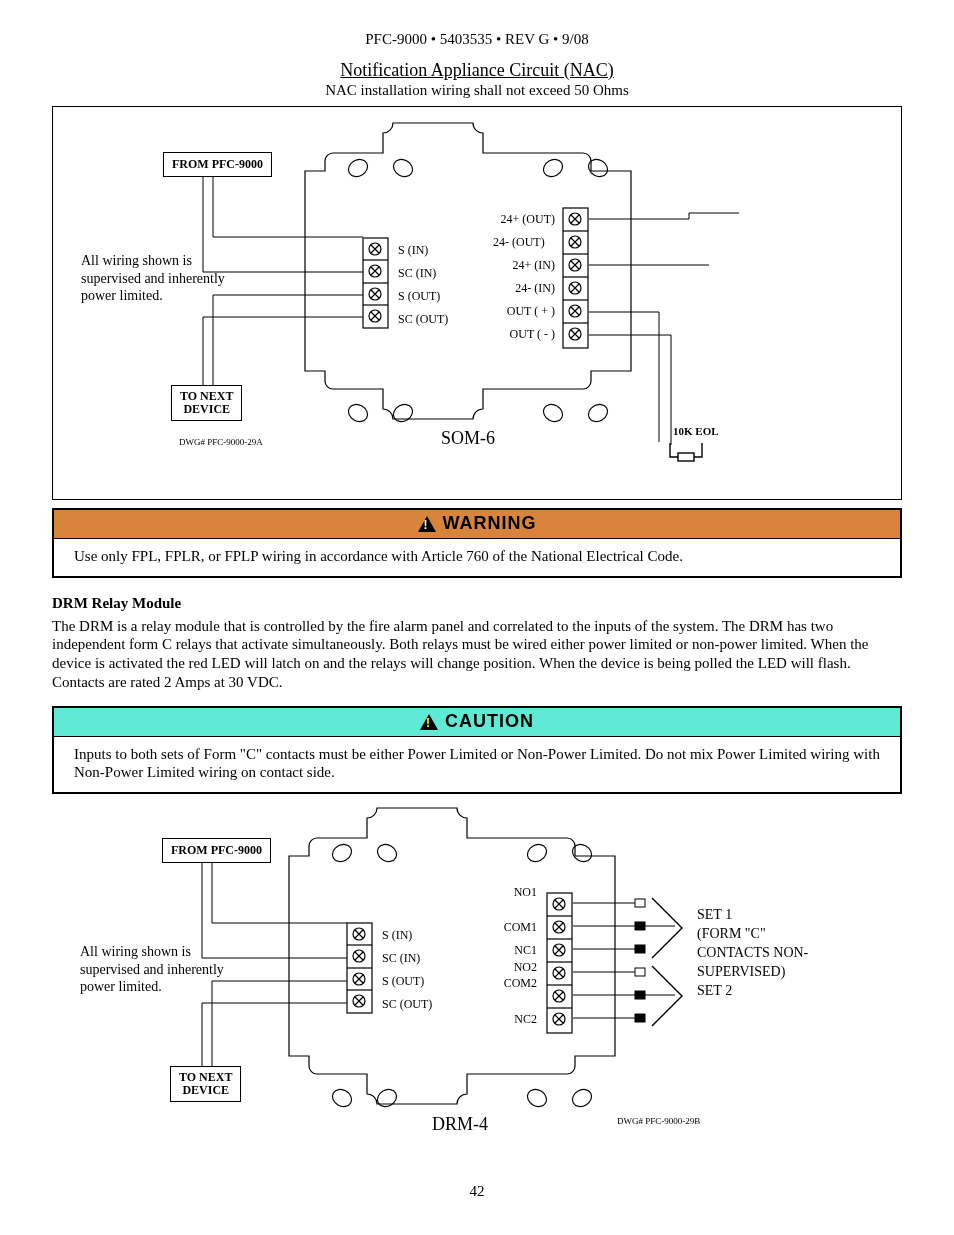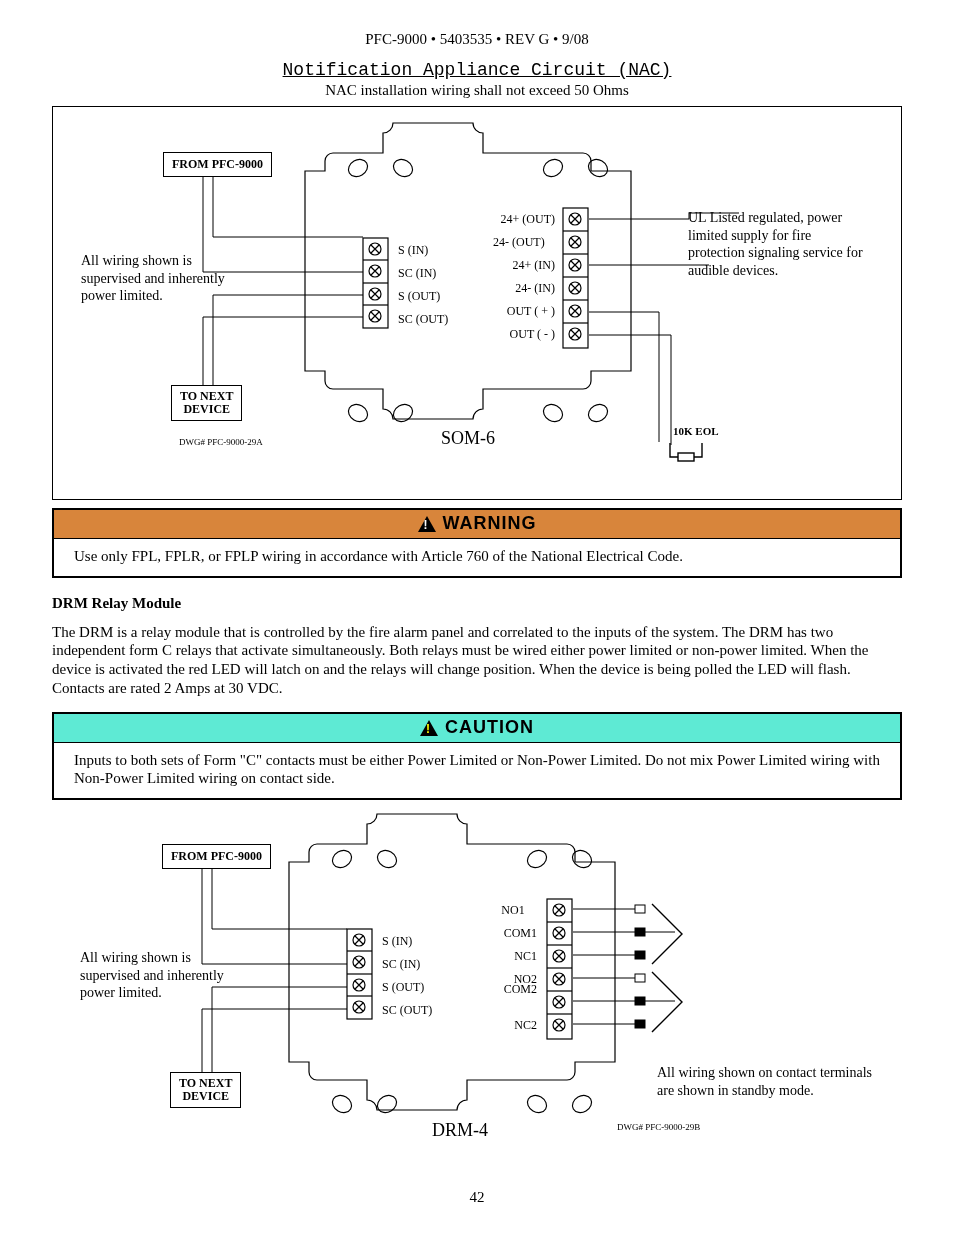--- a/index.html
+++ b/index.html
@@ -7,38 +7,38 @@
     font-size:15px;
     color:#000;
     margin:0;
     padding:30px 52px 40px 52px;
     width:954px;
     box-sizing:border-box;
     line-height:1.25;
   }
   .center{text-align:center;}
   .header-line{font-size:15px;margin-bottom:10px;}
-  .sec-title{font-size:18px;text-decoration:underline;margin-top:4px;font-family:Liberation Mono, monospace;}
+  .sec-title{font-size:18px;text-decoration:underline;margin-top:4px;}
   .sec-sub{font-size:15px;margin-bottom:6px;}
   .diagram-box{border:1px solid #000;padding:6px;margin-top:4px;position:relative;height:380px;}
   .diagram-box2{position:relative;height:360px;margin-top:4px;}
   .callout{position:absolute;font-size:14px;line-height:1.25;}
   .small-box{border:1px solid #000;padding:4px 8px;font-weight:bold;font-size:12px;text-align:center;position:absolute;}
   svg{display:block;}
   .warn-outer{border:2px solid #000;margin-top:8px;}
   .warn-hdr{background:#d8853b;text-align:center;padding:2px 0;border-bottom:1px solid #000;}
   .warn-hdr.yellow{background:#5eead4;}
   .warn-label{font-family:Arial,Helvetica,sans-serif;font-weight:bold;font-size:18px;letter-spacing:1px;display:inline-flex;align-items:center;gap:7px;}
   .warn-body{padding:8px 20px 10px 20px;font-size:15px;}
   .tri{width:0;height:0;display:inline-block;border-left:9px solid transparent;border-right:9px solid transparent;border-bottom:16px solid #000;position:relative;top:1px;}
   .tri::after{content:"!";color:#fff;position:absolute;left:-3px;top:2px;font-size:12px;font-family:Arial;font-weight:bold;}
   .tri-y{width:0;height:0;display:inline-block;border-left:9px solid transparent;border-right:9px solid transparent;border-bottom:16px solid #000;position:relative;top:1px;}
   .tri-y::after{content:"!";color:#ffff00;position:absolute;left:-3px;top:2px;font-size:12px;font-family:Arial;font-weight:bold;}
   .para-title{font-weight:bold;margin-top:16px;}
-  .para{margin-top:10px;}
+  .para{margin-top:4px;}
   .page-num{text-align:center;margin-top:24px;font-size:15px;}
   .term-lbl{font-size:12px;}
   .tiny{font-size:9px;}
   .dev-name{font-size:18px;}
 </style>
 </head>
 <body>
 
 <div class="center header-line">PFC-9000 • 5403535 • REV G • 9/08</div>
 <div class="center sec-title">Notification Appliance Circuit (NAC)</div>
@@ -135,21 +135,20 @@
 
   <div class="callout term-lbl" style="left:440px;top:105px;text-align:right;width:62px;">24+ (OUT)</div>
   <div class="callout term-lbl" style="left:440px;top:128px;text-align:left;width:62px;">24- (OUT)</div>
   <div class="callout term-lbl" style="left:440px;top:151px;text-align:right;width:62px;">24+ (IN)</div>
   <div class="callout term-lbl" style="left:440px;top:174px;text-align:right;width:62px;">24- (IN)</div>
   <div class="callout term-lbl" style="left:440px;top:197px;text-align:right;width:62px;">OUT ( + )</div>
   <div class="callout term-lbl" style="left:440px;top:220px;text-align:right;width:62px;">OUT ( - )</div>
 
   <div class="callout dev-name" style="left:388px;top:320px;">SOM-6</div>
 
-  <div class="callout" style="left:635px;top:102px;width:180px;">UL Listed regulated, power limited supply for fire protection signaling service for audible devices.</div>
 
   <div class="callout" style="left:620px;top:318px;font-size:11px;font-weight:bold;">10K EOL</div>
   <svg width="40" height="24" style="position:absolute;left:615px;top:334px;">
     <g stroke="#000" fill="none" stroke-width="1.4">
       <path d="M2 2 v14 h8"></path>
         <rect x="10" y="12" width="16" height="8"></rect>
         <path d="M26 16 h8 v-14"></path>
     </g>
   </svg>
 </div>
@@ -259,27 +258,33 @@
       <path d="M600 100 l30 30 l-30 30" stroke-width="1.4"></path>
       <path d="M600 168 l30 30 l-30 30" stroke-width="1.4"></path>
     </g>
   </svg>
 
   <div class="callout term-lbl" style="left:330px;top:130px;">S (IN)</div>
   <div class="callout term-lbl" style="left:330px;top:153px;">SC (IN)</div>
   <div class="callout term-lbl" style="left:330px;top:176px;">S (OUT)</div>
   <div class="callout term-lbl" style="left:330px;top:199px;">SC (OUT)</div>
 
-  <div class="callout term-lbl" style="left:437px;top:99px;text-align:center;width:48px;">NO1</div>
+  <div class="callout term-lbl" style="left:437px;top:87px;text-align:right;width:48px;">NO1</div>
   <div class="callout term-lbl" style="left:437px;top:122px;text-align:right;width:48px;">COM1</div>
   <div class="callout term-lbl" style="left:437px;top:145px;text-align:right;width:48px;">NC1</div>
-  <div class="callout term-lbl" style="left:437px;top:168px;text-align:right;width:48px;">NO2</div>
+  <div class="callout term-lbl" style="left:437px;top:162px;text-align:right;width:48px;">NO2</div>
   <div class="callout term-lbl" style="left:437px;top:178px;text-align:right;width:48px;">COM2</div>
   <div class="callout term-lbl" style="left:437px;top:214px;text-align:right;width:48px;">NC2</div>
 
-
-  <div class="callout" style="left:605px;top:260px;width:220px;">All wiring shown on contact terminals are shown in standby mode.</div>
+  <div class="callout" style="left:645px;top:108px;line-height:1.35;">
+    <span>SET 1</span><br>
+    <span>(FORM "C"</span><br>
+    <span>CONTACTS NON-</span><br>
+    <span>SUPERVISED)</span><br>
+    <span>SET 2</span>
+  </div>
+
   <div class="callout tiny" style="left:565px;top:318px;">DWG# PFC-9000-29B</div>
 
   <div class="callout dev-name" style="left:380px;top:315px;">DRM-4</div>
 </div>
 
 <div class="page-num">42</div>
 
 </body></html>

